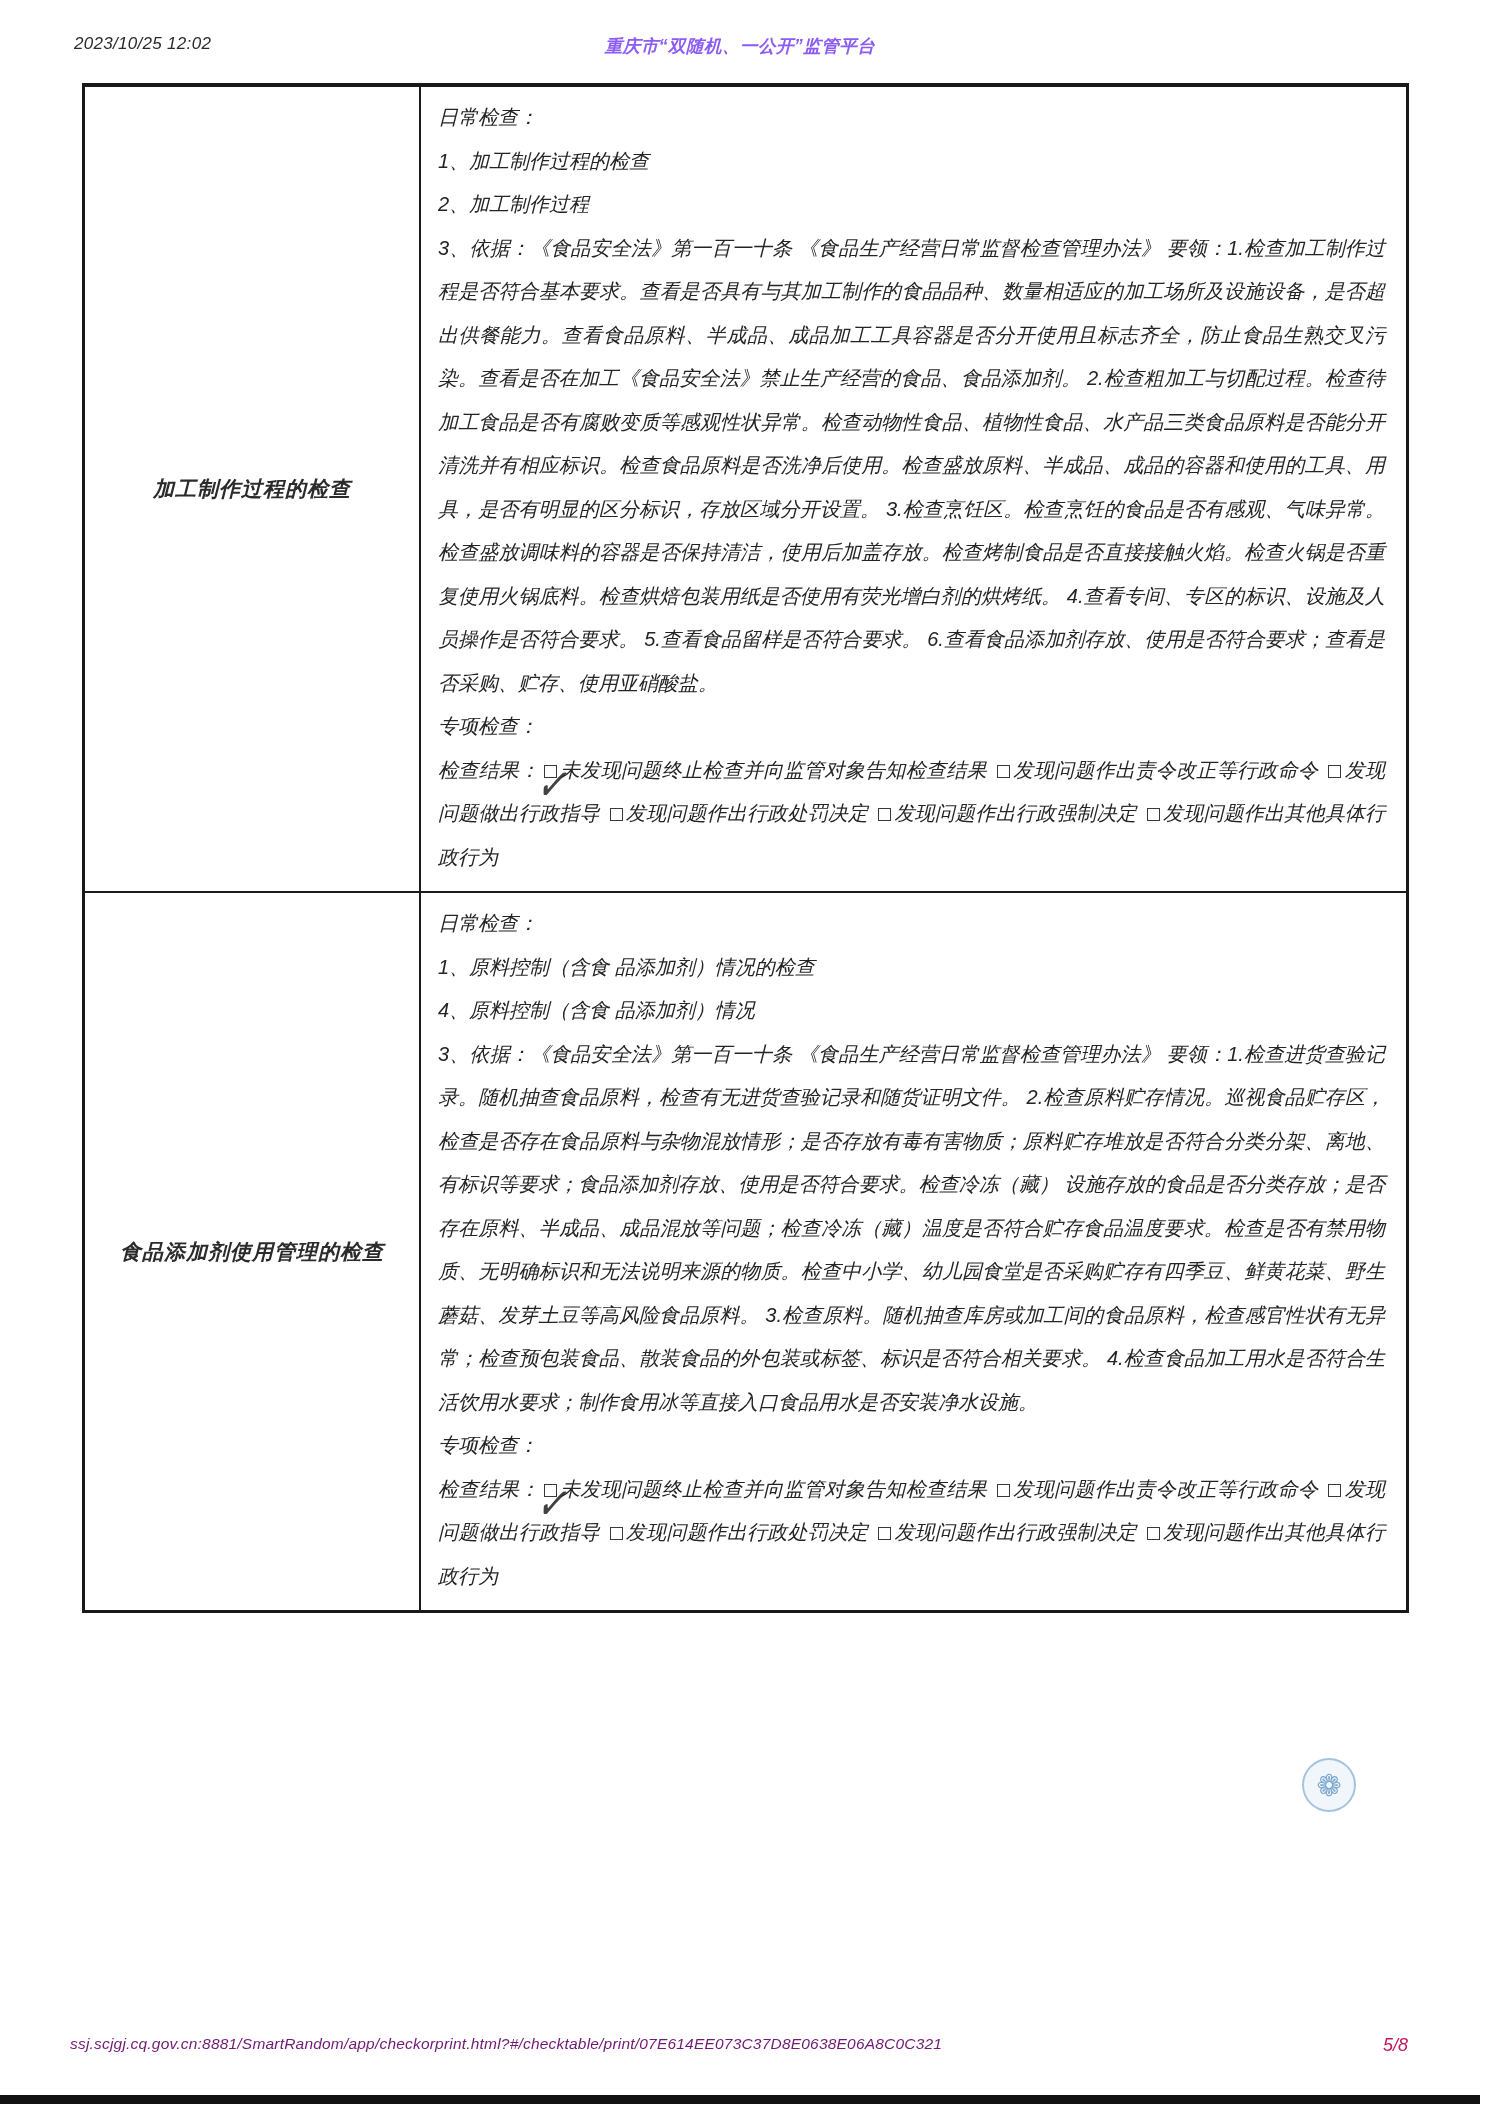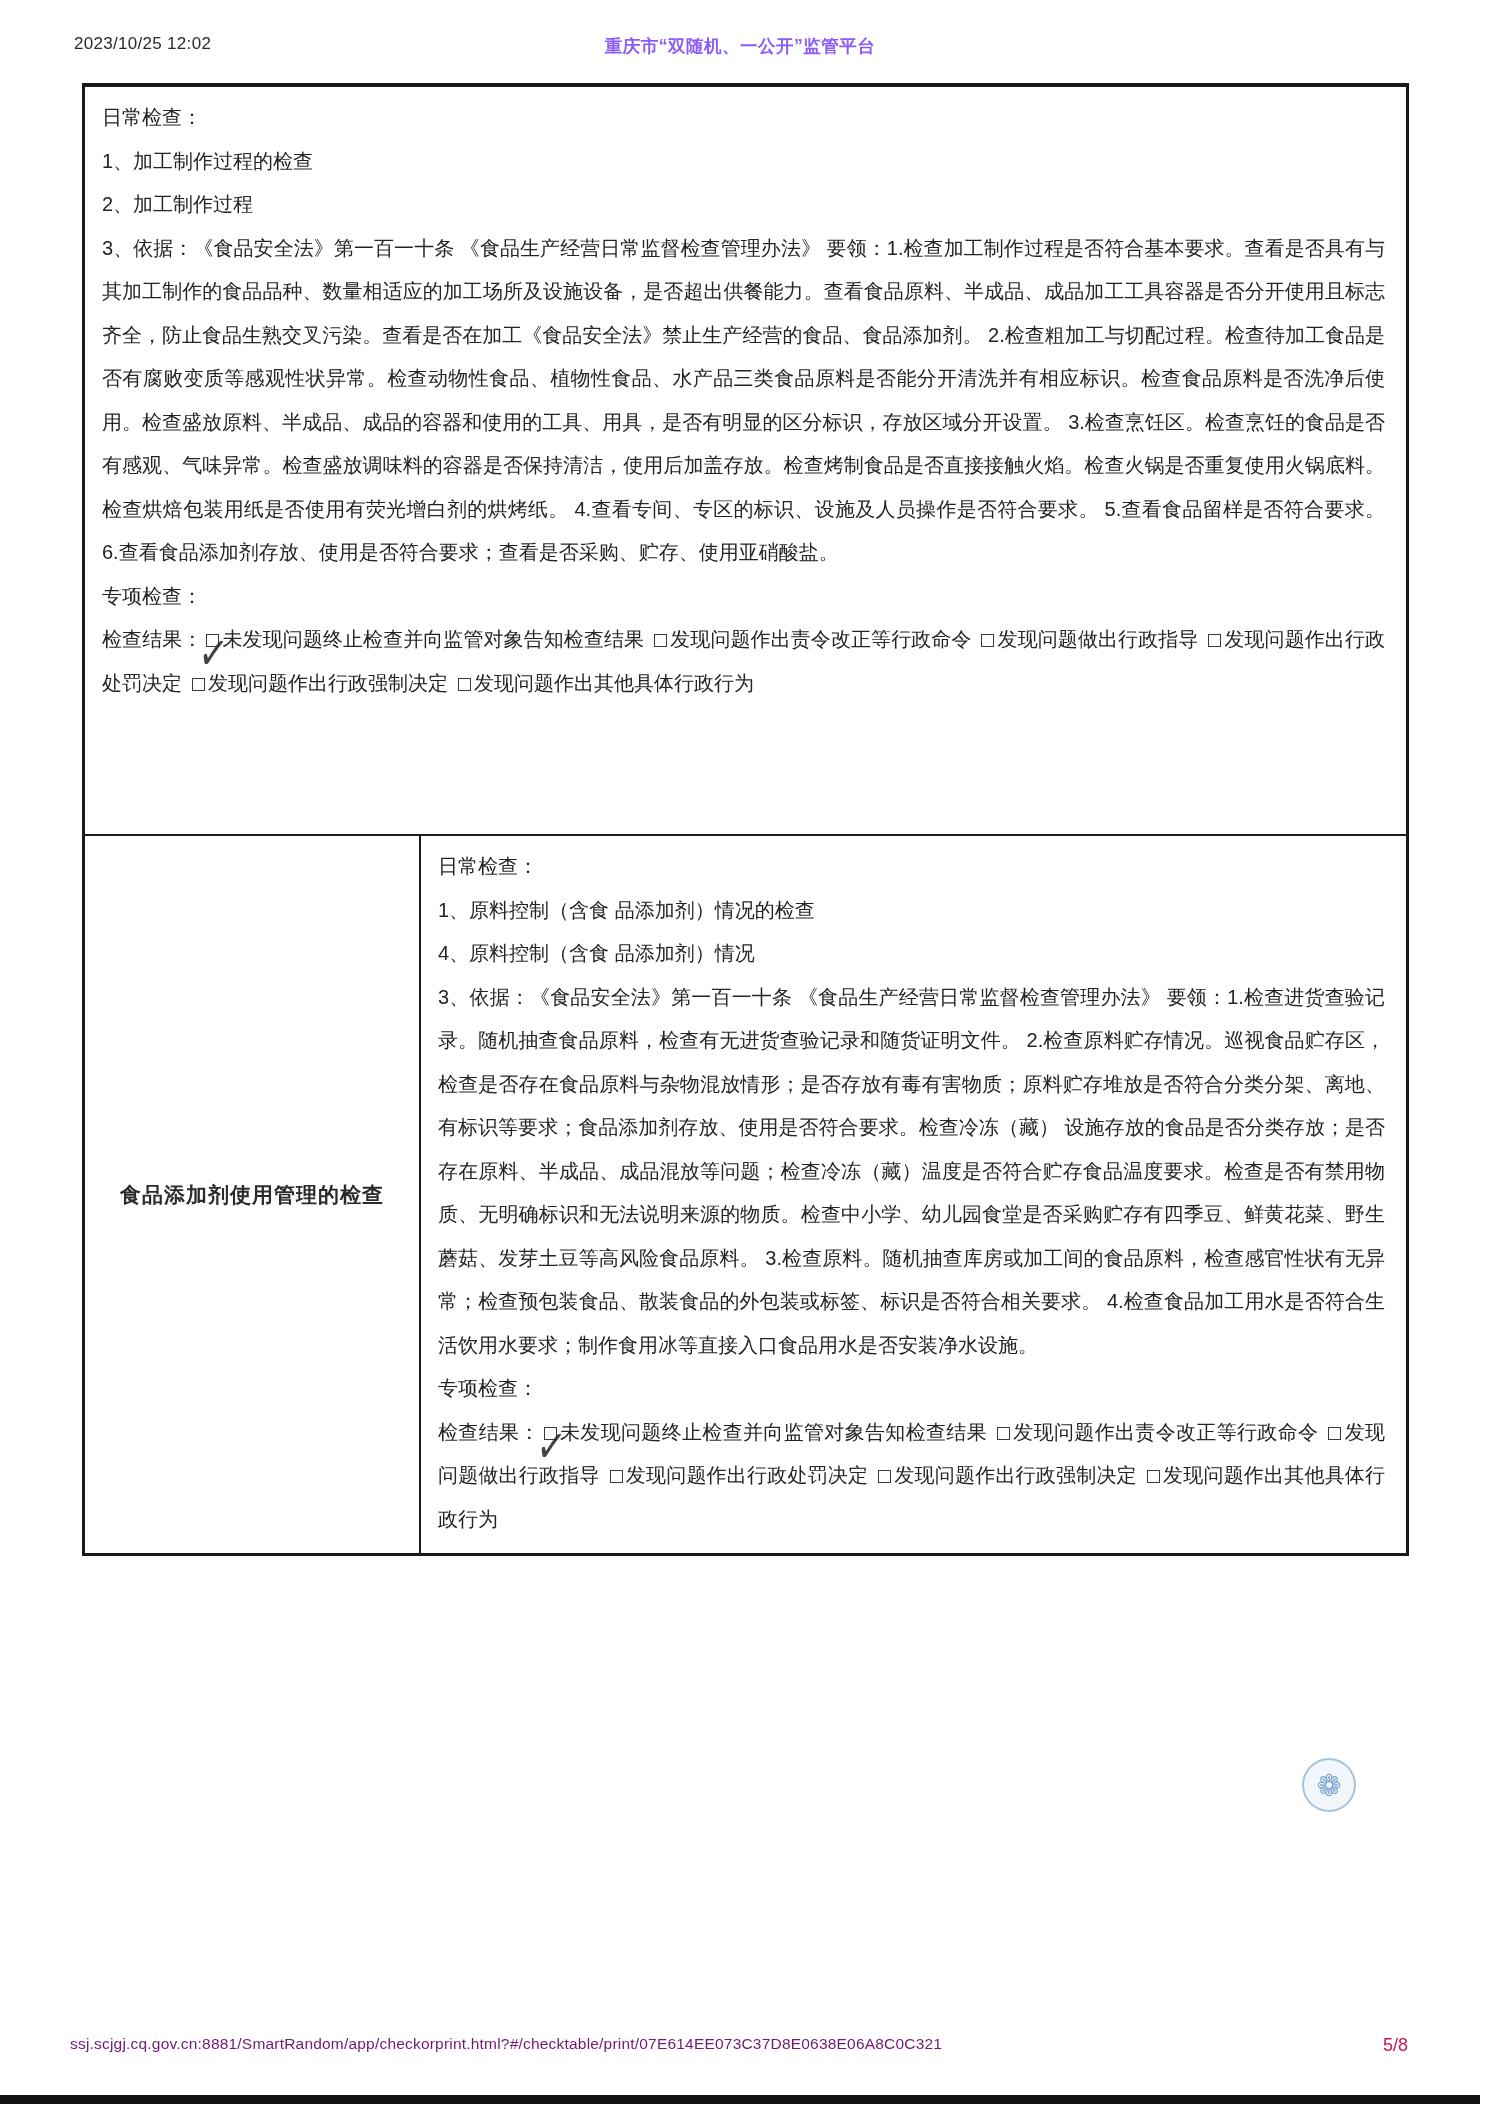--- a/index.html
+++ b/index.html
@@ -1,18 +1,18 @@
 <!DOCTYPE html>
 <html><head>
 <meta charset="utf-8">
 <style>
   * { margin:0; padding:0; box-sizing:border-box; }
   html,body { width:1488px; height:2104px; background:#ffffff; overflow:hidden;
               font-family:"Liberation Sans","DejaVu Sans",sans-serif; color:#1f1f1f; }
-  .page { position:relative; width:1480px; height:2104px; background:#fff; }
+  .page { position:relative; width:1480px; height:2104px; background:#fff;font-style:italic; }
 
   
   .hdr-datetime { position:absolute; left:74px; top:34px; font-size:17px; color:#2a2a2a; letter-spacing:.3px; }
   .hdr-title { position:absolute; left:0; top:34px; width:100%; text-align:center;
                font-size:17.5px; font-weight:600; color:#8b5cf6; letter-spacing:.5px; }
 
   
   .insp-table { position:absolute; left:82px; top:83px; width:1327px;
                 border:3px solid #191919; border-top-width:4px; }
   .trow { display:flex; align-items:stretch; }
@@ -53,20 +53,21 @@
 <body>
 
 <div class="page">
 
   <div class="hdr-datetime">2023/10/25 12:02</div>
   <div class="hdr-title">重庆市“双随机、一公开”监管平台</div>
 
   <div class="insp-table">
 
     <div class="trow row-1">
+      <div class="cell-label">加工制作过程的检查</div>
       <div class="cell-content">
         <span class="line">日常检查：</span>
         <span class="line">1、加工制作过程的检查</span>
         <span class="line">2、加工制作过程</span>
         <span class="line">3、依据：《食品安全法》第一百一十条 《食品生产经营日常监督检查管理办法》 要领：1.检查加工制作过程是否符合基本要求。查看是否具有与其加工制作的食品品种、数量相适应的加工场所及设施设备，是否超出供餐能力。查看食品原料、半成品、成品加工工具容器是否分开使用且标志齐全，防止食品生熟交叉污染。查看是否在加工《食品安全法》禁止生产经营的食品、食品添加剂。 2.检查粗加工与切配过程。检查待加工食品是否有腐败变质等感观性状异常。检查动物性食品、植物性食品、水产品三类食品原料是否能分开清洗并有相应标识。检查食品原料是否洗净后使用。检查盛放原料、半成品、成品的容器和使用的工具、用具，是否有明显的区分标识，存放区域分开设置。 3.检查烹饪区。检查烹饪的食品是否有感观、气味异常。检查盛放调味料的容器是否保持清洁，使用后加盖存放。检查烤制食品是否直接接触火焰。检查火锅是否重复使用火锅底料。检查烘焙包装用纸是否使用有荧光增白剂的烘烤纸。 4.查看专间、专区的标识、设施及人员操作是否符合要求。 5.查看食品留样是否符合要求。 6.查看食品添加剂存放、使用是否符合要求；查看是否采购、贮存、使用亚硝酸盐。</span>
         <span class="line">专项检查：</span>
         <span class="line result-line"><span>检查结果：</span><span><span class="opt opt-wrap"><span class="tick">✓</span><span class="cbx"></span><span>未发现问题终止检查并向监管对象告知检查结果</span></span><span class="opt"><span class="cbx"></span><span>发现问题作出责令改正等行政命令</span></span><span class="opt"><span class="cbx"></span><span>发现问题做出行政指导</span></span><span class="opt"><span class="cbx"></span><span>发现问题作出行政处罚决定</span></span><span class="opt"><span class="cbx"></span><span>发现问题作出行政强制决定</span></span><span class="opt"><span class="cbx"></span><span>发现问题作出其他具体行政行为</span></span></span></span>
       </div>
     </div>
 

